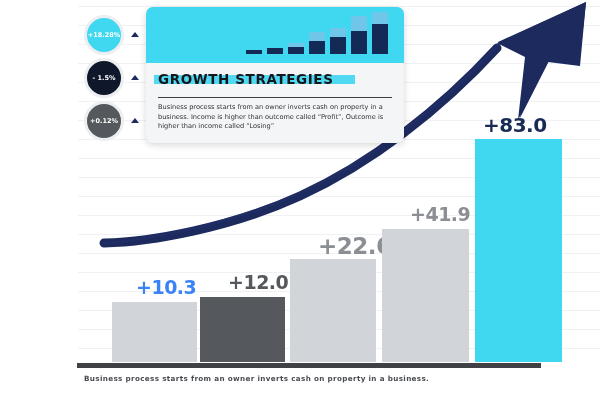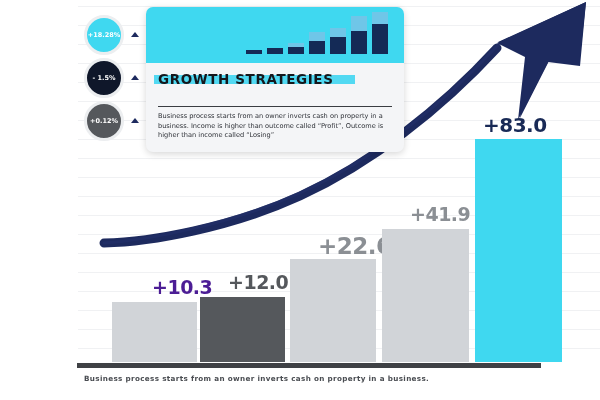--- a/index.html
+++ b/index.html
@@ -149,21 +149,21 @@
   }
   .mini-top { background: #6fc6e8; width: 100%; }
   .mini-bot { background: #142a56; width: 100%; }
 
   .card-body {
     padding: 7px 12px 11px 12px;
   }
   .title-wrap {
     position: relative;
     display: inline-block;
-    margin-bottom: 16px;
+    margin-bottom: 7px;
   }
   .title-hl {
     position: absolute;
     left: -4px;
     top: 4px;
     right: -22px;
     height: 9px;
     background: #52d9f2;
   }
   .card-title {
@@ -215,21 +215,21 @@
 
   <svg class="arrow-svg" viewBox="0 0 600 400">
     <path d="M104,243 C150,242 230,228 300,196 C370,164 440,110 497,48" stroke="#1d2a5e" stroke-width="9" fill="none" stroke-linecap="round"></path>
     <path d="M104,243 C150,240 232,224 302,192 C372,160 442,106 499,44" stroke="#23306b" stroke-width="3" fill="none" stroke-linecap="round" opacity="0.6"></path>
     <polygon points="586,2 497,43 525,57 518,120 548,62 580,66" fill="#1d2a5e"></polygon>
     <polygon points="586,2 498,42 527,56 520,118 549,61 579,65" fill="#1d2a5e"></polygon>
   </svg>
 
   <div id="bars">
       <div class="bar" style="left: 112px; width: 85px; height: 60px; background: rgb(209, 212, 216);"></div>
-      <div class="bar-label" style="left: 152px; top: 276px; font-size: 19px; color: #4c1d95;">+10.3</div>
+      <div class="bar-label" style="left: 136px; top: 276px; font-size: 19px; color: #3b82f6;">+10.3</div>
       <div class="bar" style="left: 200px; width: 85px; height: 65px; background: rgb(85, 88, 92);"></div>
       <div class="bar-label" style="left: 228px; top: 271px; font-size: 19px; color: rgb(85, 88, 92);">+12.0</div>
       <div class="bar" style="left: 290px; width: 86px; height: 103px; background: rgb(209, 212, 216);"></div>
       <div class="bar-label" style="left: 318px; top: 233px; font-size: 23px; color: rgb(139, 143, 148);">+22.6</div>
       <div class="bar" style="left: 382px; width: 87px; height: 133px; background: rgb(209, 212, 216);"></div>
       <div class="bar-label" style="left: 410px; top: 203px; font-size: 19px; color: rgb(139, 143, 148);">+41.9</div>
       <div class="bar" style="left: 475px; width: 87px; height: 223px; background: rgb(63, 216, 240);"></div>
       <div class="bar-label" style="left: 483px; top: 113px; font-size: 20px; color: rgb(25, 42, 86);">+83.0</div>
     </div>
 

